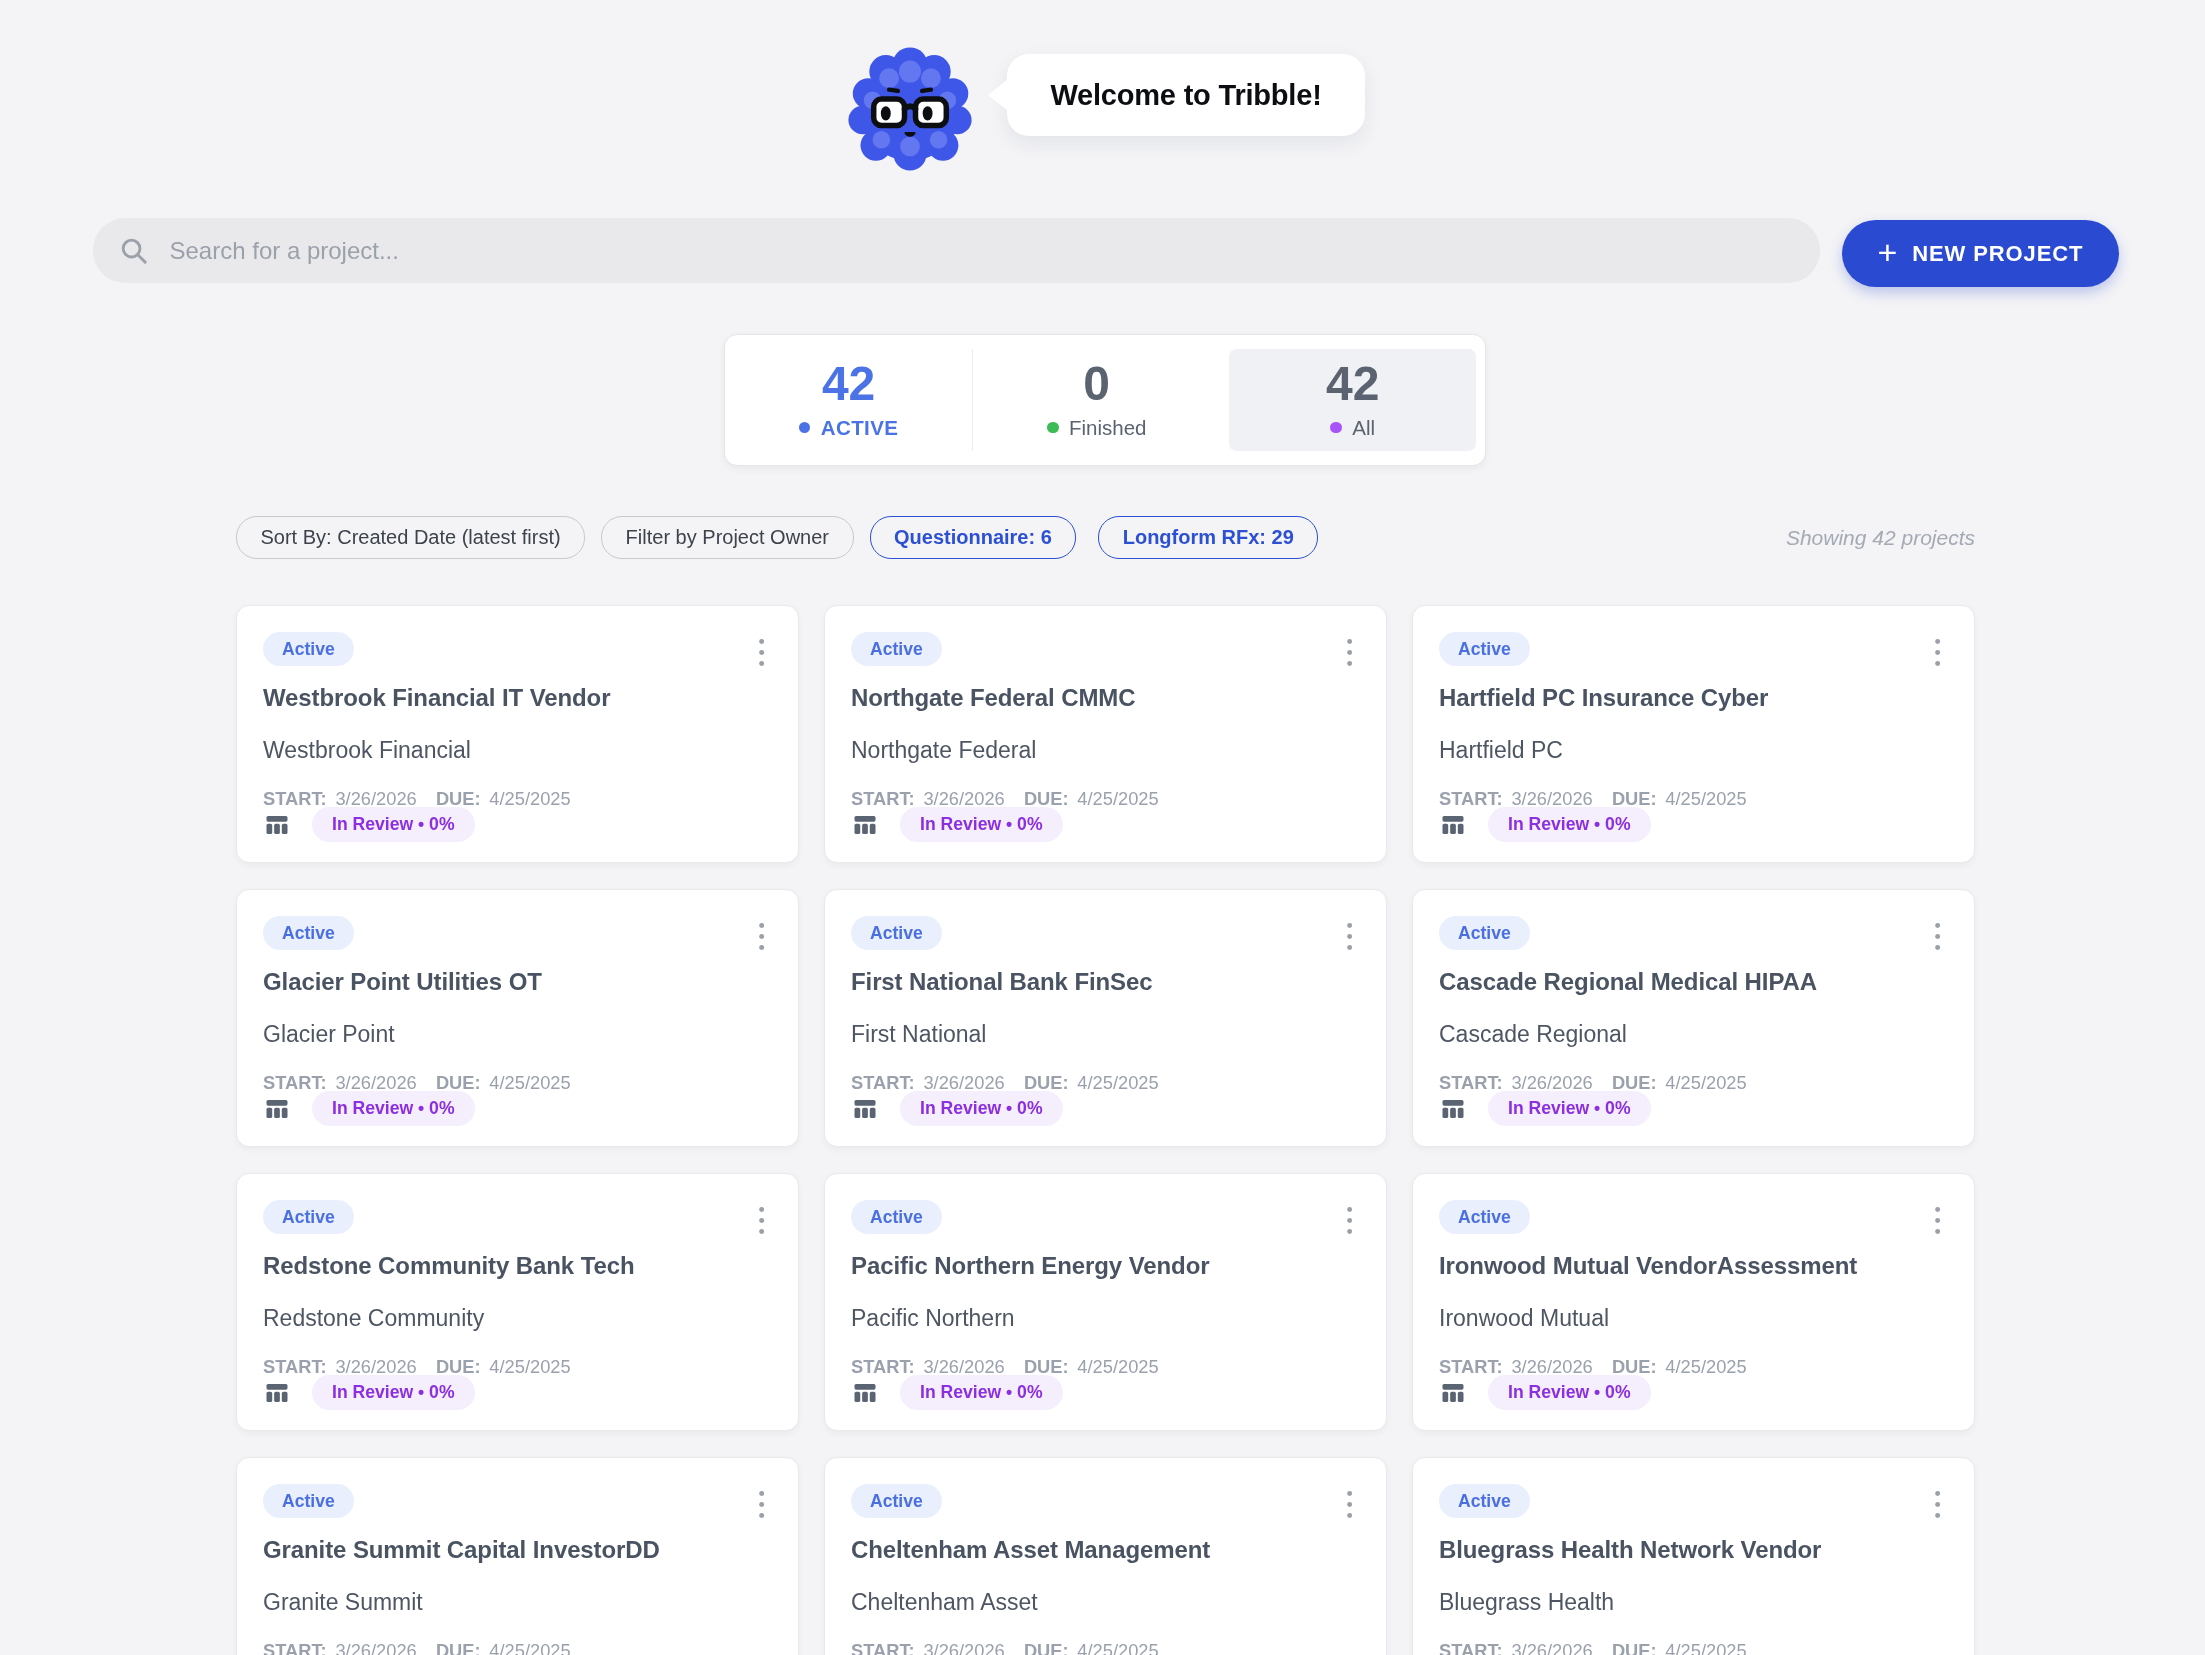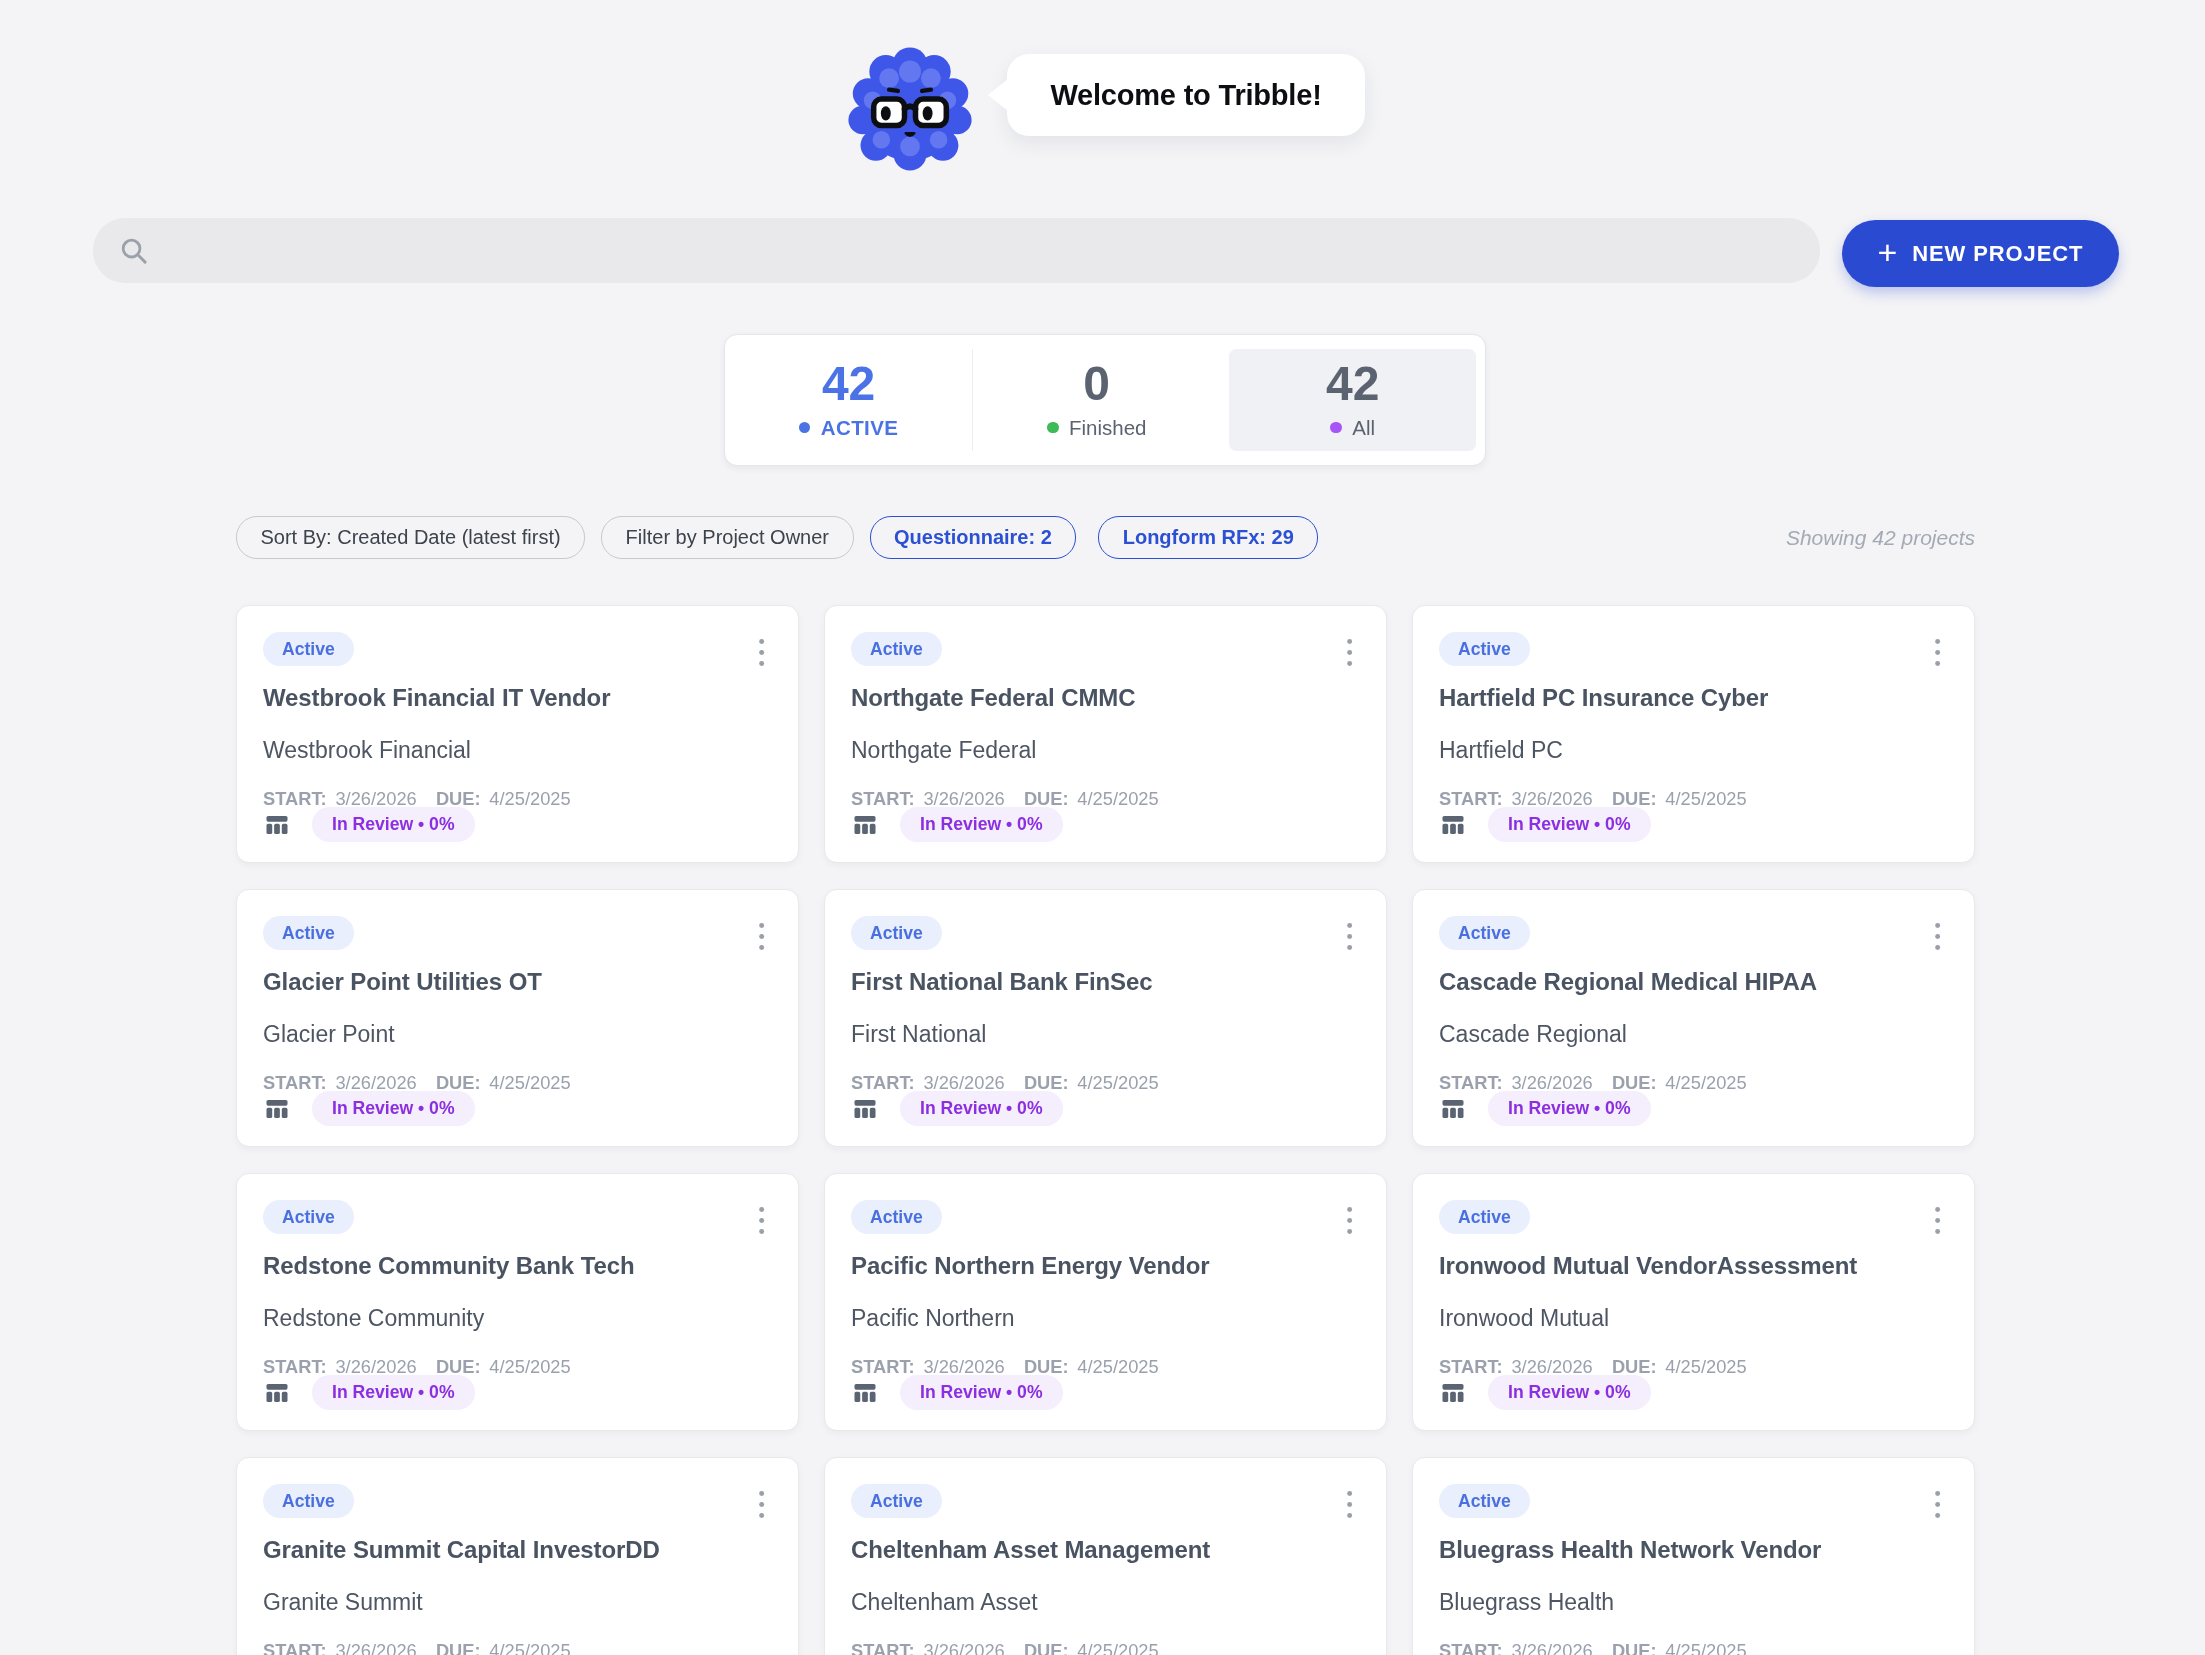--- a/index.html
+++ b/index.html
@@ -161,20 +161,21 @@
     <div class="bubble">
       <span class="bubble-text">Welcome to Tribble!</span>
     </div>
   </div>
 
   <div class="search-bar">
     <svg class="search-icon" viewBox="0 0 24 24">
       <circle cx="10.5" cy="10.5" r="6.5" fill="none" stroke="#9aa1ab" stroke-width="2.2"></circle>
       <line x1="15.5" y1="15.5" x2="21" y2="21" stroke="#9aa1ab" stroke-width="2.2" stroke-linecap="round"></line>
     </svg>
+    <input class="search-input" type="text" placeholder="Search for a project..." style="">
   </div>
   <button class="new-project-btn">
     <span class="plus-glyph">+</span>
     <span class="new-project-label">NEW PROJECT</span>
   </button>
 
   <section class="stats-card">
     <div class="stat s-active">
       <div class="stat-value">42</div>
       <div class="stat-label">
@@ -194,21 +195,21 @@
       <div class="stat-label">
         <span class="dot dot-all"></span>
         <span>All</span>
       </div>
     </div>
   </section>
 
   <div class="filter-row">
     <button class="chip default">Sort By: Created Date (latest first)</button>
     <button class="chip default">Filter by Project Owner</button>
-    <button class="chip accent">Questionnaire: 2</button>
+    <button class="chip accent">Questionnaire: 6</button>
     <button class="chip accent">Longform RFx: 29</button>
     <span class="showing">Showing 42 projects</span>
   </div>
 
   <div class="grid">
   <article class="card">
     <div class="card-top">
       <span class="badge">Active</span>
       <span class="kebab">
         <svg width="7.3" height="31" viewBox="0 0 10 42">

